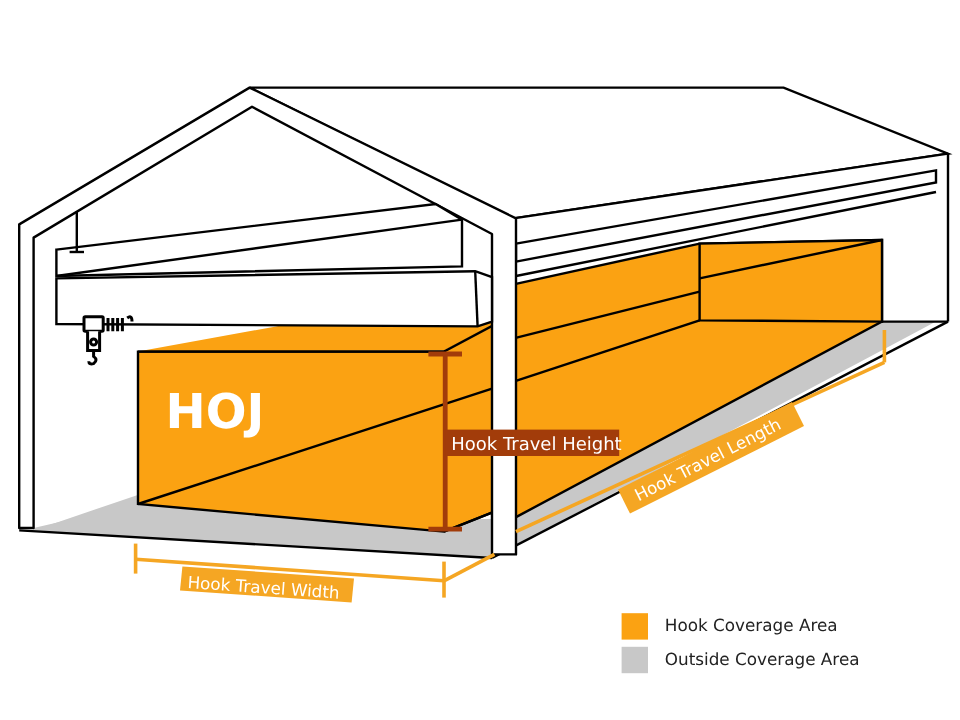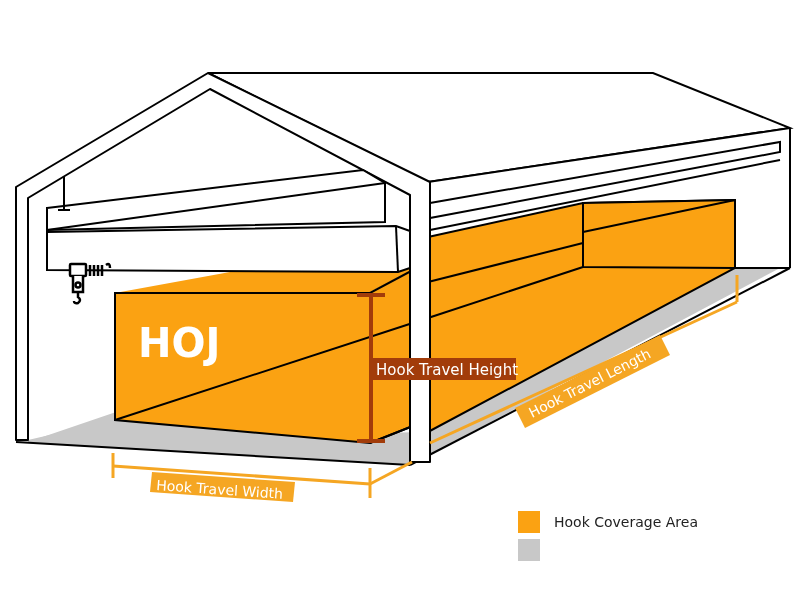--- a/index.html
+++ b/index.html
@@ -87,14 +87,15 @@
   <text x="138" y="357" font-size="40" font-weight="bold" fill="#fff" font-family="DejaVu Sans, sans-serif">HOJ</text>
 </svg>
 
 <div class="legend">
   <div class="legend-item">
     <div class="legend-swatch" style="background:#FBA212"></div>
     <span class="legend-label">Hook Coverage Area</span>
   </div>
   <div class="legend-item">
     <div class="legend-swatch" style="background:#C8C8C8"></div>
+    <span class="legend-label">Outside Coverage Area</span>
   </div>
 </div>
 
 </body></html>

